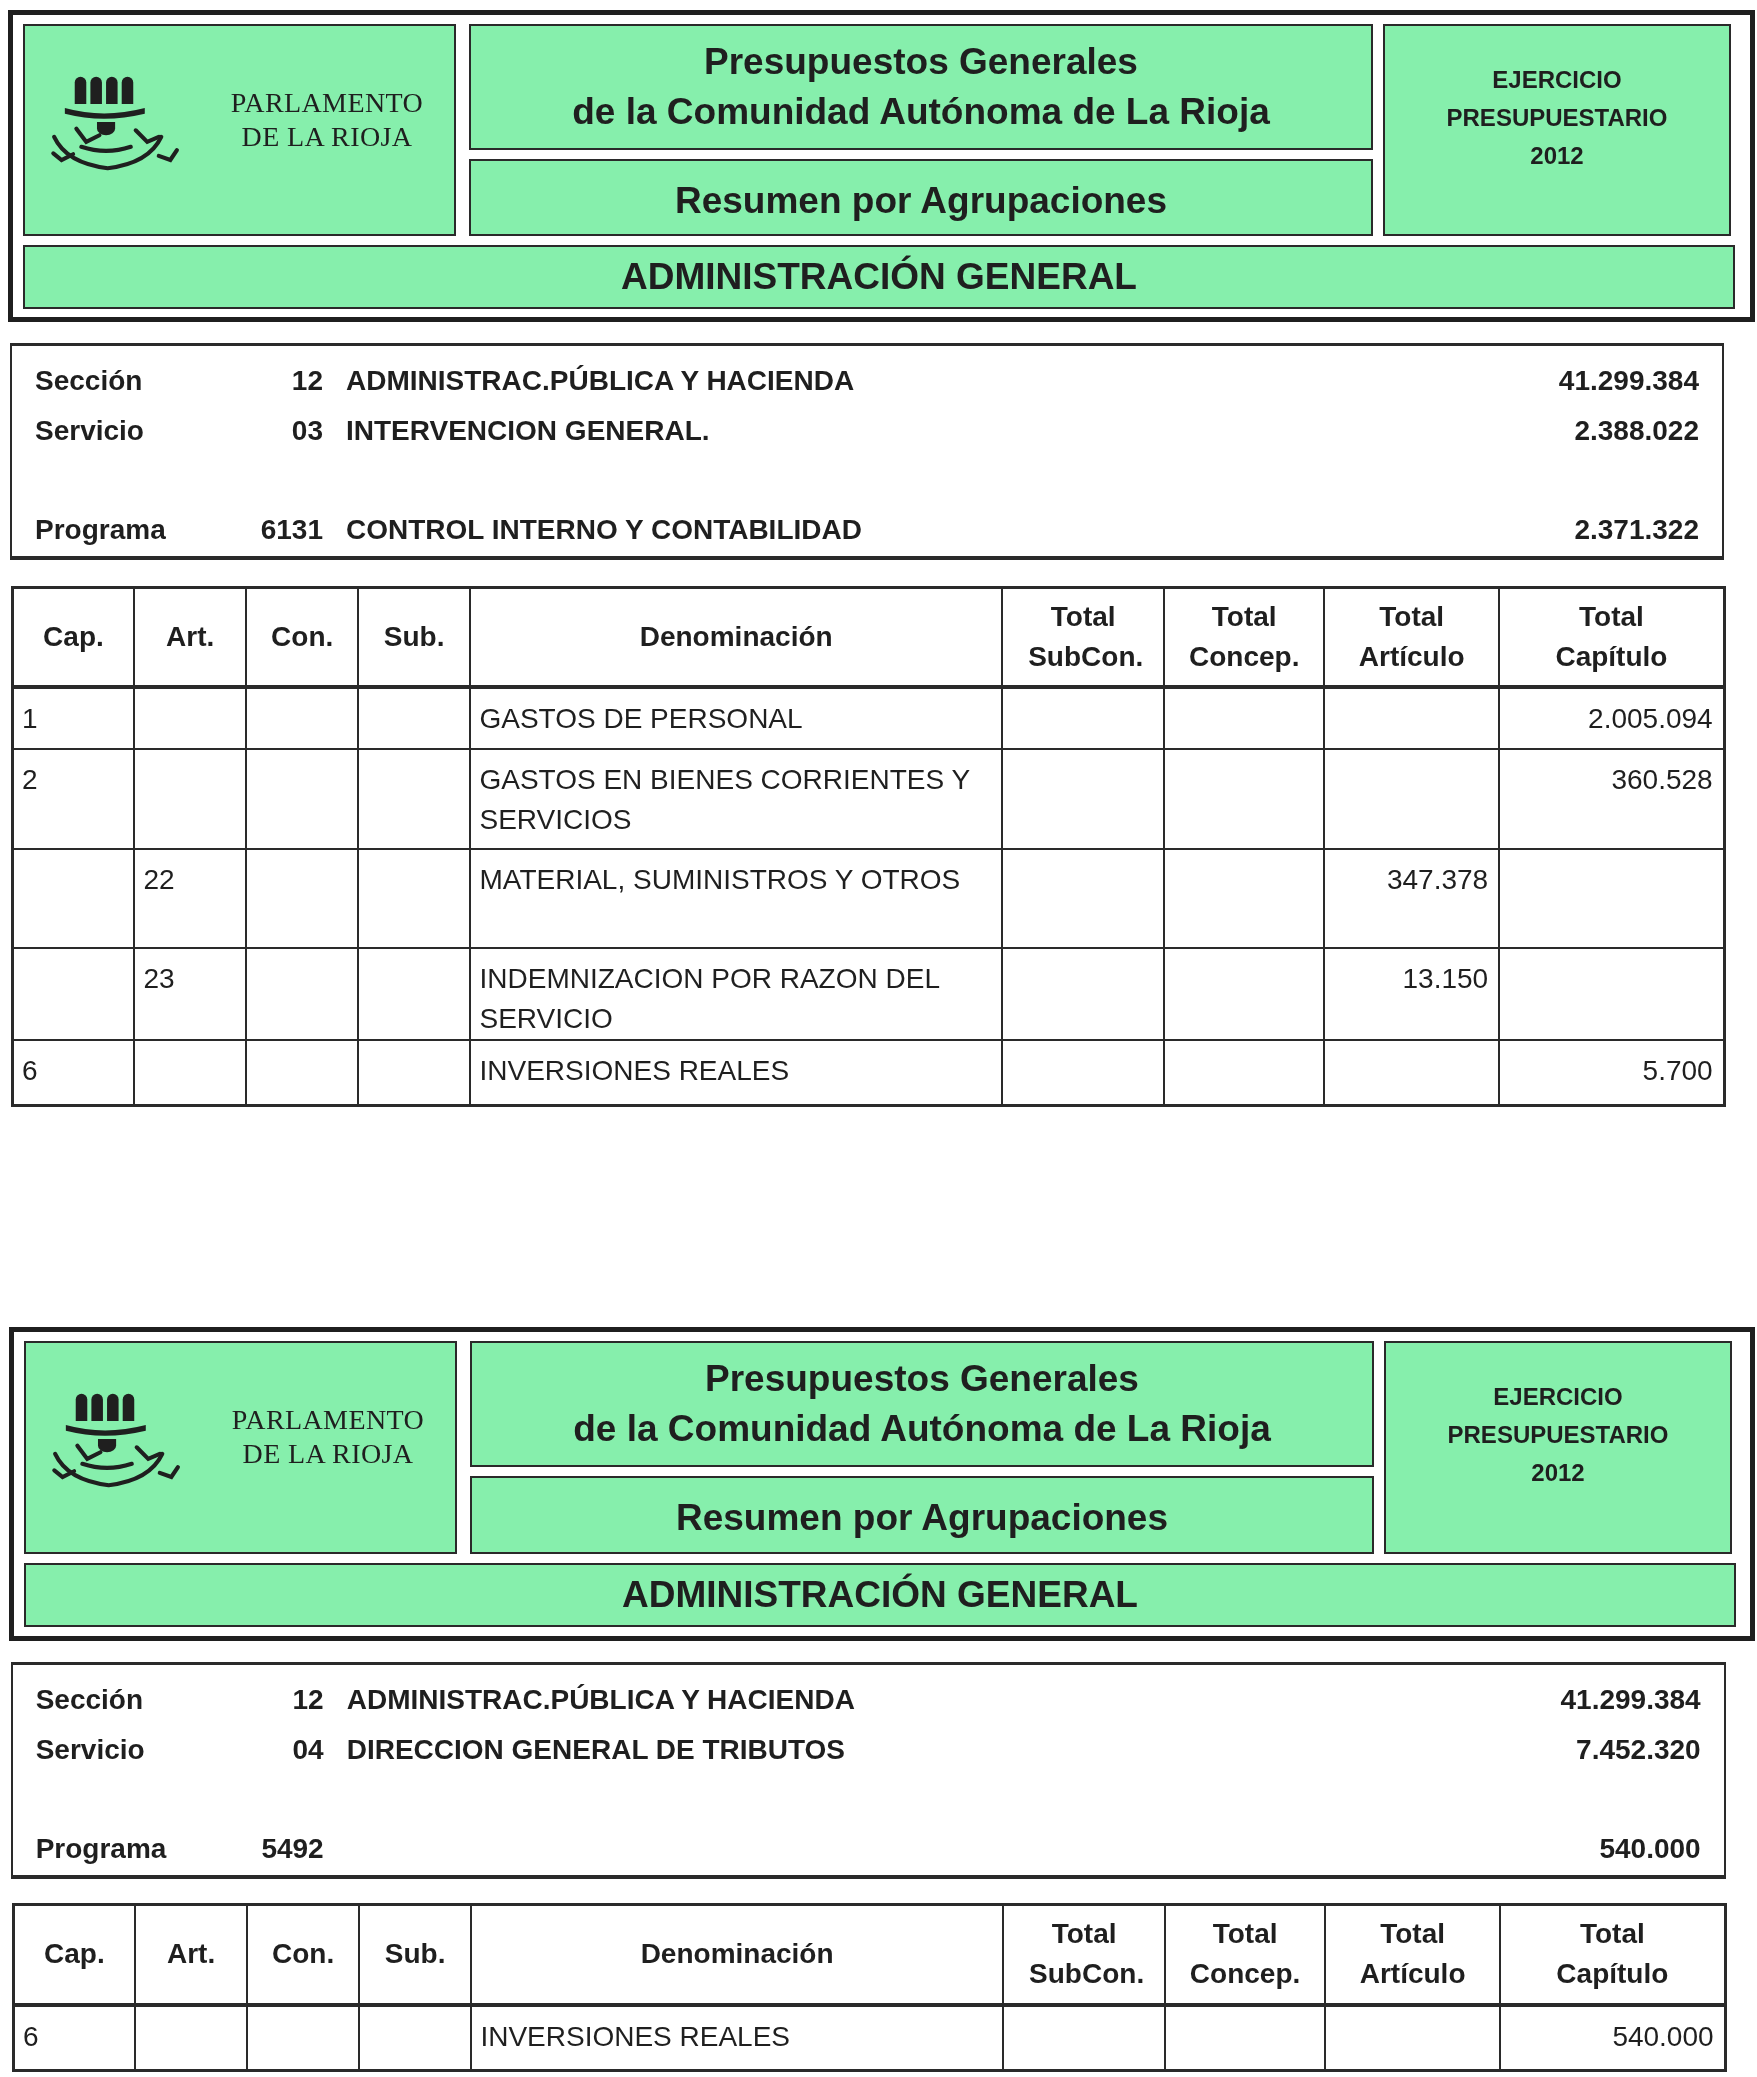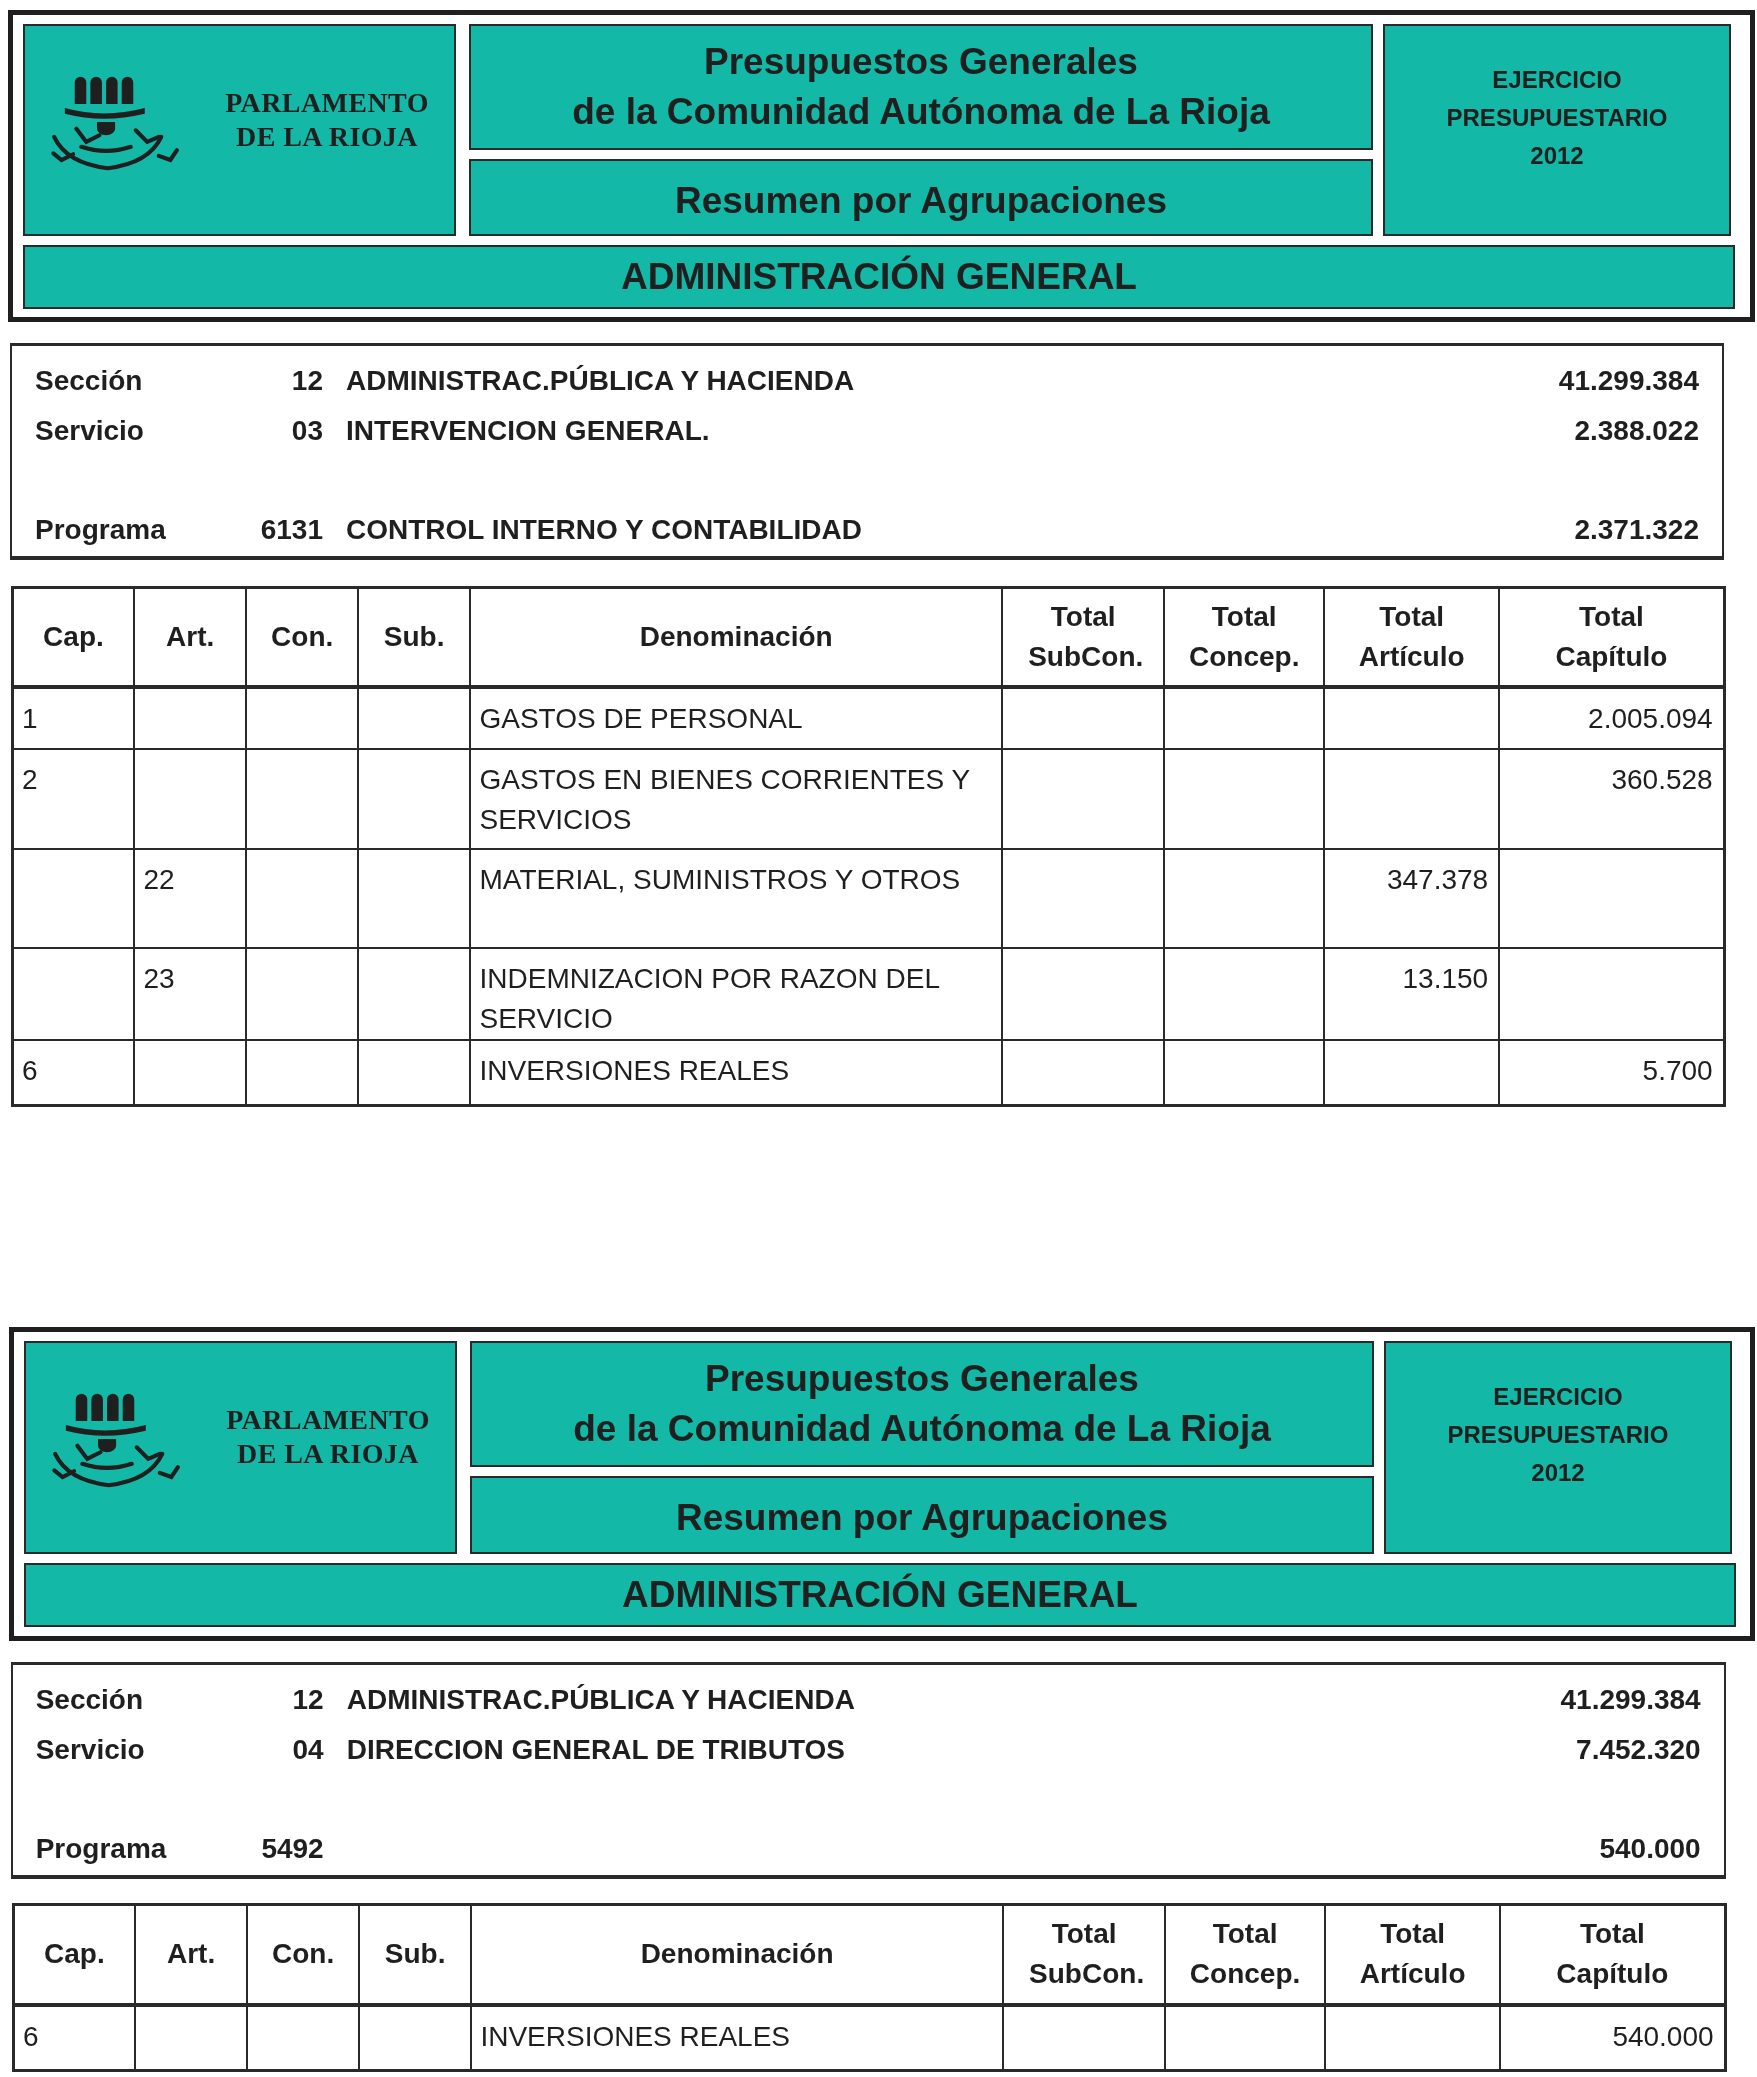--- a/index.html
+++ b/index.html
@@ -2,25 +2,25 @@
 <html style="font-size:13.2px"><head>
 <meta charset="utf-8">
 <style>
   html, body { margin: 0; padding: 0; background: #ffffff; }
   body { width: 1757px; height: 2077px; position: relative; overflow: hidden;
          font-family: "Liberation Sans", sans-serif; color: #1f1f1f; }
   .abs { position: absolute; box-sizing: border-box; }
 
   
   .hdr-outer { border: 5.8px solid #1f1f1f; }
-  .box { border: 2.5px solid #2a2a2a; background: #14b8a6; }
+  .box { border: 2.5px solid #2a2a2a; background: #86efac; }
   .logo-box { display: flex; align-items: center; }
   .logo-svg { position: absolute; left: 25px; top: 45px; width: 136px; height: 103px; }
   .logo-text { position: absolute; left: 178px; top: 60px; width: 248px; text-align: center;
-               font-family: "Liberation Serif", serif; font-weight: bold; font-size: 28px;
+               font-family: "Liberation Serif", serif; font-weight: normal; font-size: 28px;
                line-height: 34px; color: #1f1f1f; letter-spacing: 0.4px; }
   .title-box { display: flex; flex-direction: column; justify-content: center; align-items: center;
                font-weight: bold; font-size: 37px; line-height: 50px; text-align: center; }
   .subtitle-box { display: flex; justify-content: center; align-items: center;
                   font-weight: bold; font-size: 37px; }
   .year-box { display: flex; flex-direction: column; justify-content: center; align-items: center;
               font-weight: bold; font-size: 24px; line-height: 38px; text-align: center; padding-bottom: 25px; }
   .admin-box { display: flex; justify-content: center; align-items: center;
                font-weight: bold; font-size: 37px; }
 

